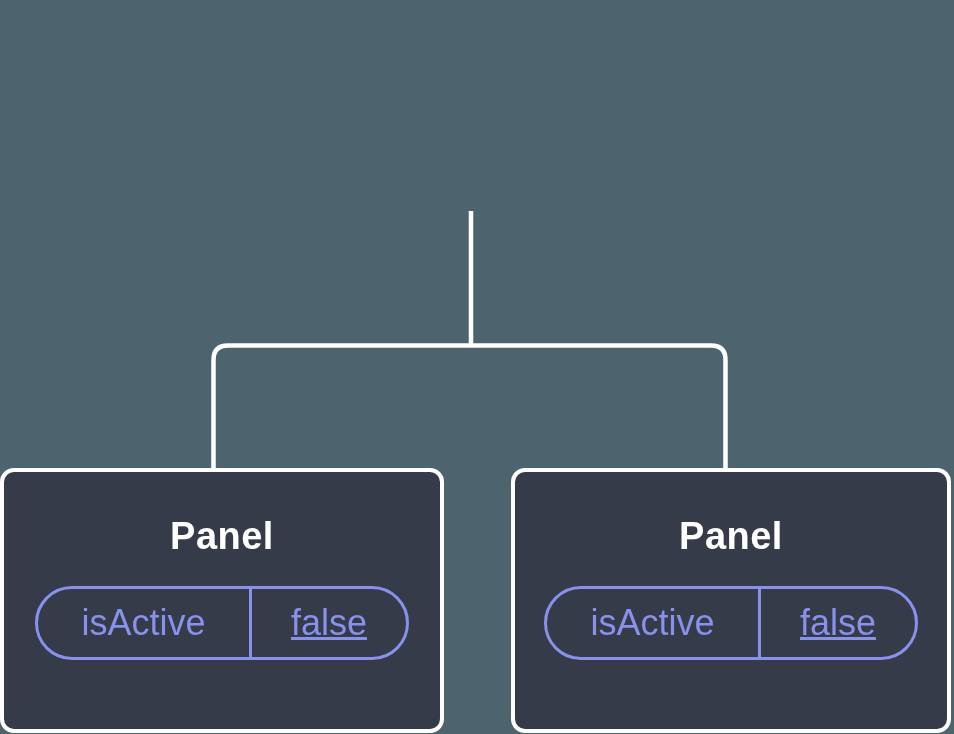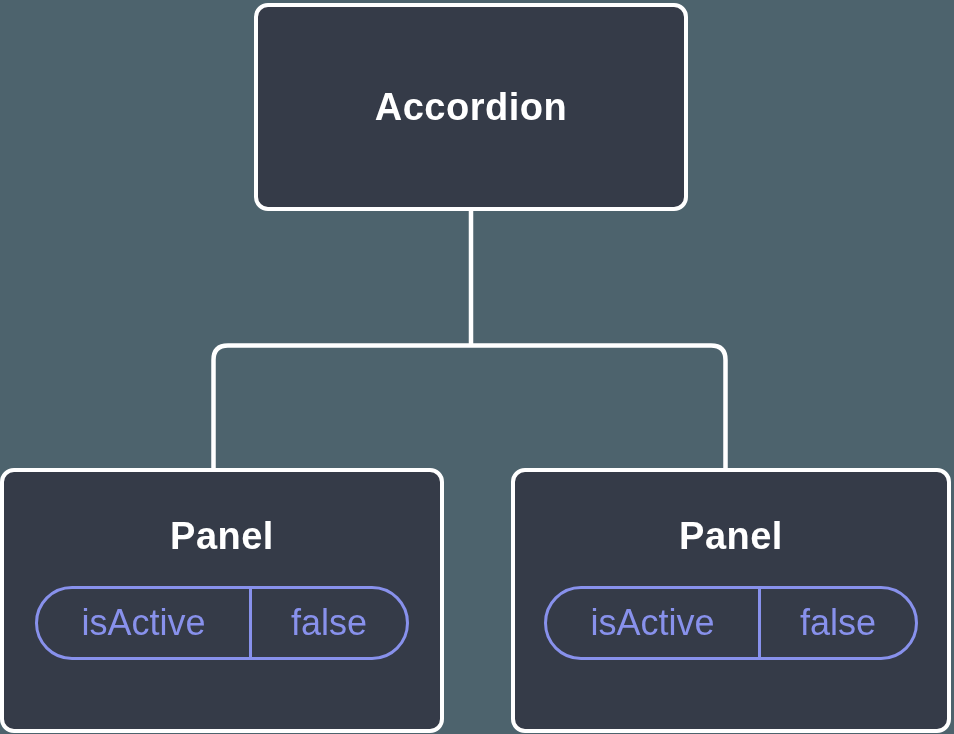--- a/index.html
+++ b/index.html
@@ -78,35 +78,33 @@
     color: var(--state-accent, #8891ec);
     font-size: 36px;
     font-weight: 400;
   }
   .state-name {
     width: 211px;
     border-right: 3px solid var(--state-accent, #8891ec);
   }
   .state-value {
     width: 154px;
+    text-decoration: underline;
   }
 </style>
 </head>
 <body>
 
 <div class="stage">
 
   <svg class="connectors" width="954" height="734" viewBox="0 0 954 734" aria-hidden="true">
     <path d="M 471 211 L 471 346"></path>
     <path d="M 213.5 469 L 213.5 360 Q 213.5 345.5 228 345.5 L 711 345.5 Q 725.5 345.5 725.5 360 L 725.5 469"></path>
   </svg>
 
-  <div class="node root">
-    <span class="node-title">Accordion</span>
-  </div>
 
   <div class="node panel left">
     <div class="node-title">Panel</div>
     <div class="state-pill">
       <span class="state-cell state-name">isActive</span>
       <span class="state-cell state-value">false</span>
     </div>
   </div>
 
   <div class="node panel right">

